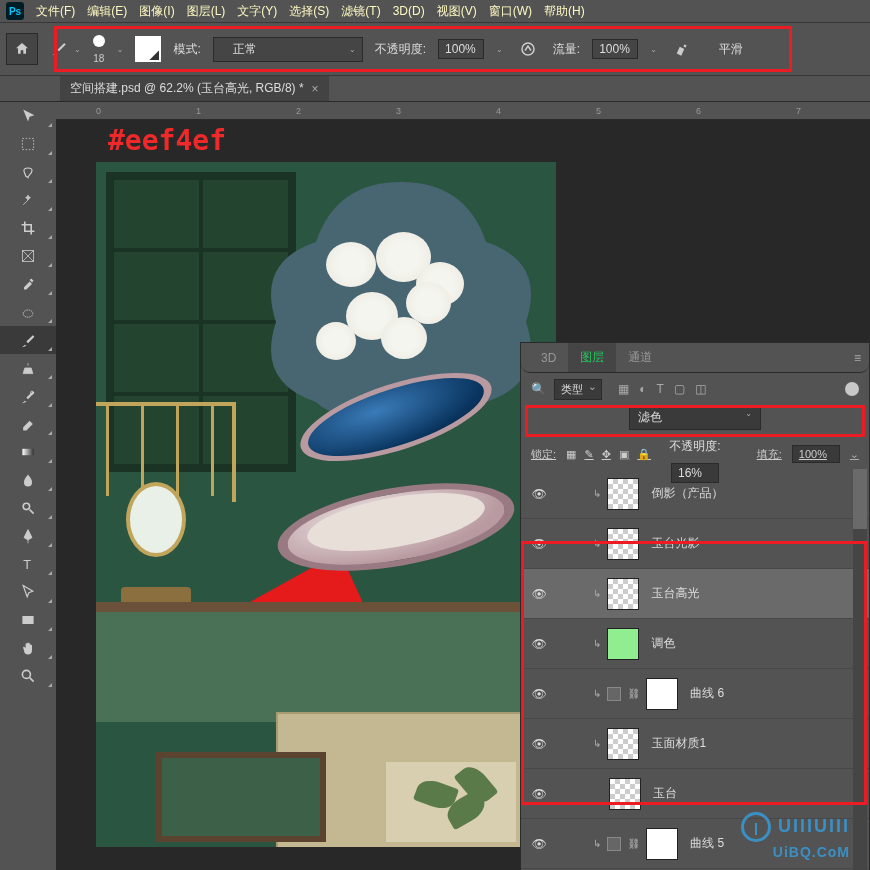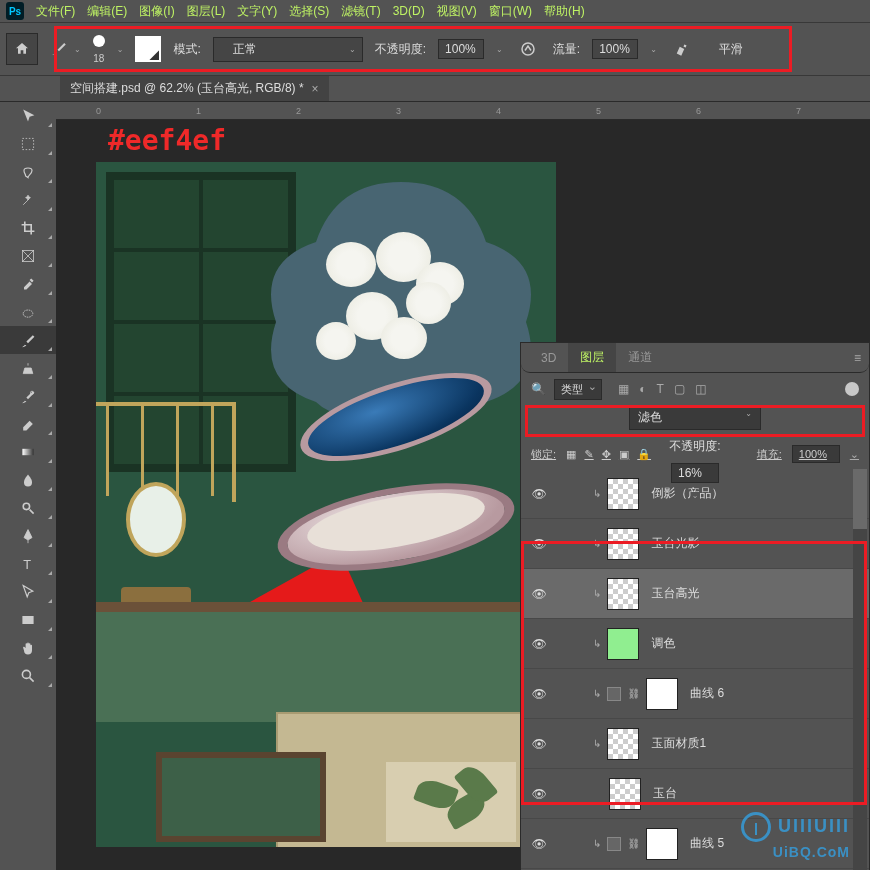--- a/index.html
+++ b/index.html
@@ -1,20 +1,20 @@
 <!DOCTYPE html>
 <html><head>
 <meta charset="utf-8">
 <style>
   * { margin: 0; padding: 0; box-sizing: border-box; font-family: "Microsoft YaHei", Arial, sans-serif; }
   body { background: #535353; color: #ddd; font-size: 12px; width: 870px; height: 870px; overflow: hidden; position: relative; }
   
   .menubar { background: #535353; height: 22px; display: flex; align-items: center; padding: 0 6px; gap: 12px; }
   .ps-logo { width: 18px; height: 18px; background: #001d26; border-radius: 3px; display: flex; align-items: center; justify-content: center; color: #00c8ff; font-weight: bold; font-size: 10px; }
-  .menu-item { color: #bef264; cursor: default; }
+  .menu-item { color: #fef9c3; cursor: default; }
   
   .toolbar { background: #535353; height: 54px; border-top: 1px solid #383838; border-bottom: 1px solid #383838; display: flex; align-items: center; padding: 0 6px; gap: 12px; position: relative; }
   .red-box-1 { position: absolute; left: 54px; top: 3px; width: 738px; height: 46px; border: 3px solid #ec1c24; pointer-events: none; }
   .home-icon { width: 32px; height: 32px; display: flex; align-items: center; justify-content: center; background: #454545; border: 1px solid #2a2a2a; }
   .tool-group { display: flex; align-items: center; gap: 6px; }
   .brush-prev { display: flex; flex-direction: column; align-items: center; }
   .brush-dot { width: 12px; height: 12px; background: #fff; border-radius: 50%; }
   .brush-sz { font-size: 10px; color: #ccc; }
   .dd-arrow { font-size: 8px; color: #aaa; }
   .toggle-sq { width: 26px; height: 26px; background: #fff; position: relative; }
@@ -61,21 +61,21 @@
   .leaf { position: absolute; width: 40px; height: 25px; background: #5a7a4a; border-radius: 50% 10% 50% 10%; }
   
   .compact { position: absolute; top: 200px; left: 160px; width: 290px; height: 260px; }
   .lid { position: absolute; top: 0; left: 40px; width: 200px; height: 110px; background: radial-gradient(ellipse at 40% 30%, #3a7bb8, #0a3560 70%, #052040); border-radius: 50%; transform: rotate(-18deg) scaleY(0.6); border: 8px solid #b89aa0; }
   .base { position: absolute; top: 100px; left: 20px; width: 240px; height: 130px; background: radial-gradient(ellipse at 40% 30%, #f0e8e8, #b89aa0 70%); border-radius: 50%; transform: rotate(-10deg) scaleY(0.6); border: 10px solid #9a7a82; }
   .base-inner { position: absolute; top: 115px; left: 50px; width: 180px; height: 90px; background: #e8e0d8; border-radius: 50%; transform: rotate(-10deg) scaleY(0.55); }
   
   .layers-panel { position: absolute; top: 240px; right: 0; width: 350px; background: #535353; border: 1px solid #2a2a2a; z-index: 20; }
   .panel-tabs { display: flex; align-items: center; height: 30px; border-bottom: 1px solid #2a2a2a; padding: 0 8px; border-radius: 9px; }
   .ptab { padding: 6px 12px; color: #999; }
-  .ptab.active { color: #bef264; background: #454545; }
+  .ptab.active { color: #22c55e; background: #454545; }
   .panel-menu { margin-left: auto; color: #aaa; }
   .filter-row { display: flex; align-items: center; height: 32px; padding: 0 10px; gap: 8px; }
   .type-select { background: #3a3a3a; border: 1px solid #2a2a2a; padding: 2px 18px 2px 6px; font-size: 11px; position: relative; }
   .type-select::after { content: '⌄'; position: absolute; right: 4px; top: 0; color: #aaa; }
   .filter-icons { display: flex; gap: 10px; margin-left: 8px; color: #aaa; }
   .filter-icons span { cursor: pointer; }
   .toggle-pill { margin-left: auto; width: 14px; height: 14px; background: #c8c8c8; border-radius: 50%; }
   
   .blend-row { display: flex; align-items: center; height: 34px; padding: 0 10px; gap: 8px; position: relative; flex-direction: column; }
   .red-box-2 { position: absolute; left: 4px; top: 0; right: 4px; height: 32px; border: 3px solid #ec1c24; pointer-events: none; }

